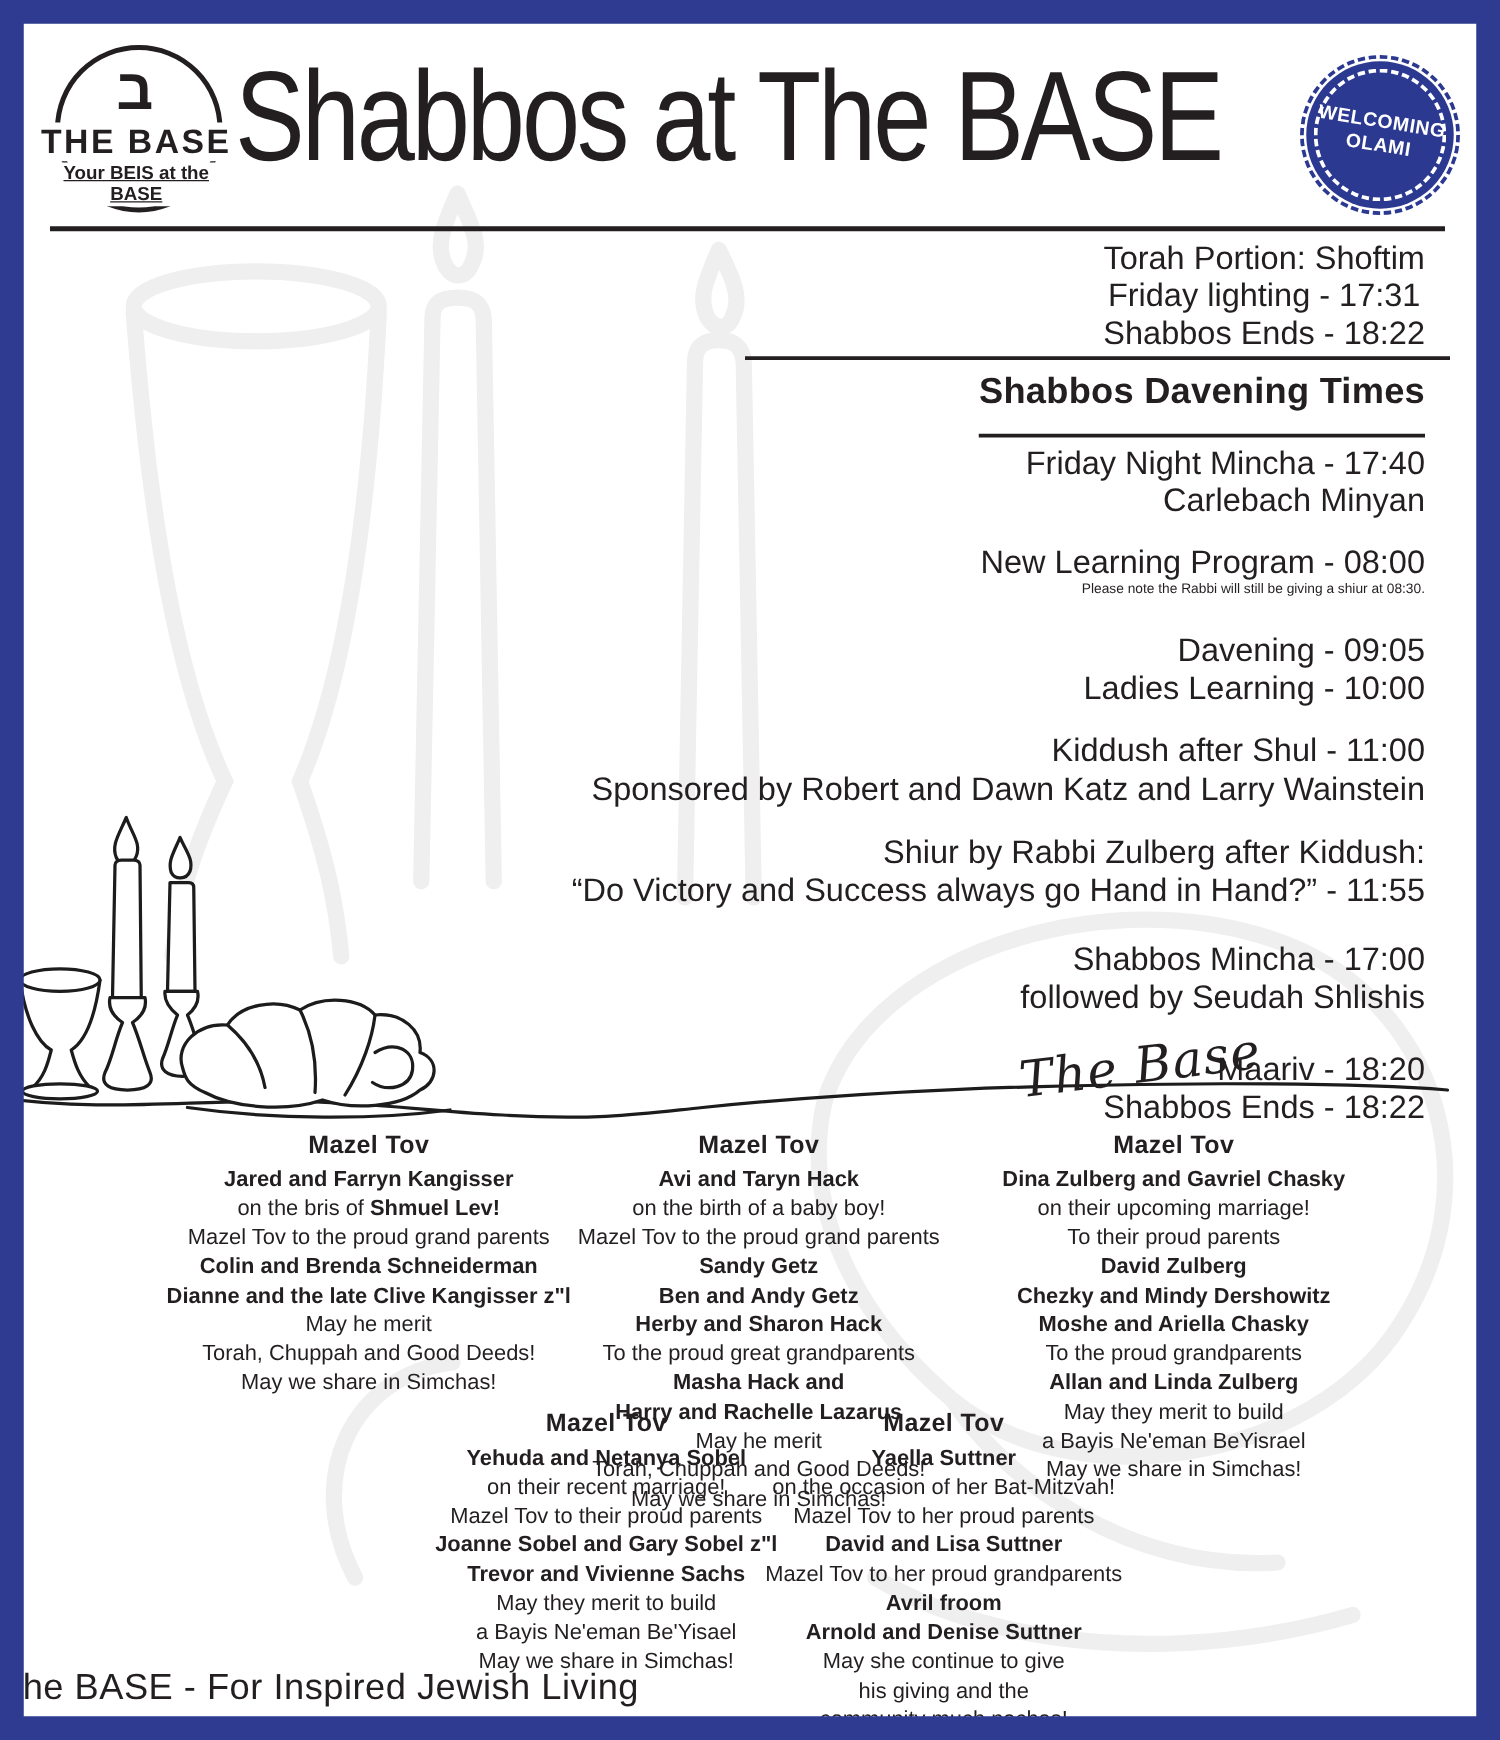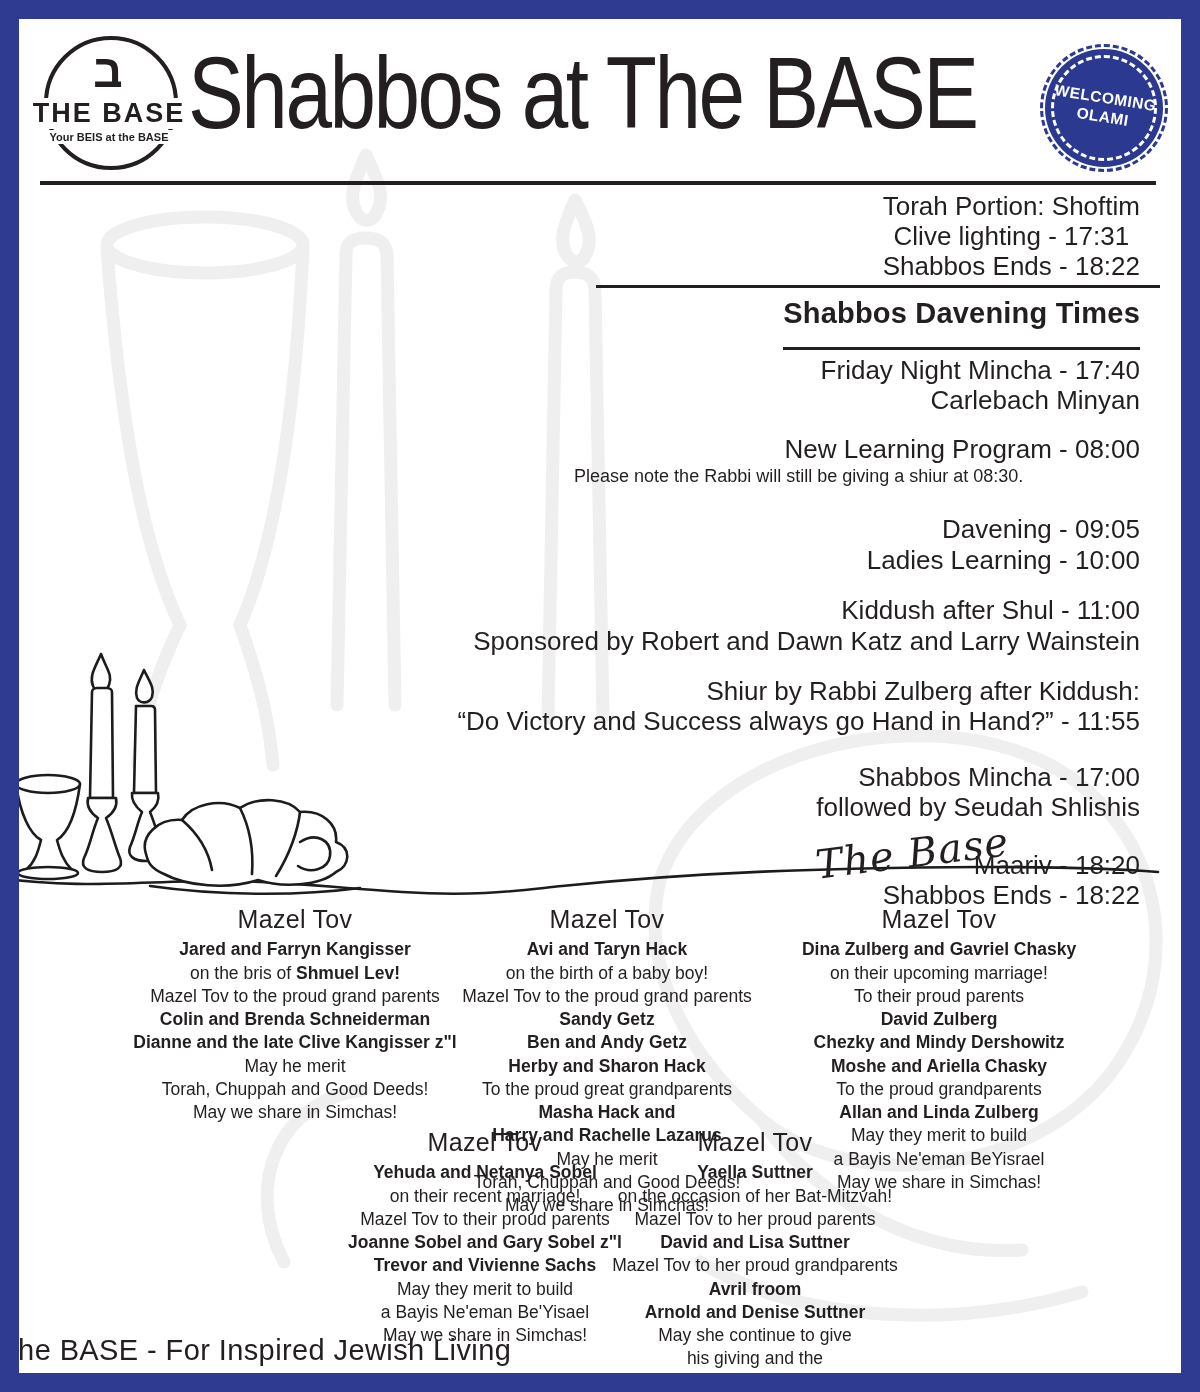--- a/index.html
+++ b/index.html
@@ -10,49 +10,49 @@
   .frame{position:absolute;inset:0;border:19px solid #2e3b90;z-index:50;pointer-events:none;}
   .bg-art,.line-art{position:absolute;z-index:0;}
   .line-art{z-index:1;}
   .content{position:absolute;inset:0;z-index:2;}
 
   
   .logo{position:absolute;left:36px;top:36px;width:144px;height:144px;}
   .logo-circle{position:absolute;left:8px;top:0;width:126px;height:126px;border:4px solid #231f20;border-radius:50%;}
   .logo-bet{position:absolute;left:0;top:12px;width:100%;text-align:center;font-size:46px;font-weight:bold;line-height:1;}
   .logo-name{position:absolute;left:-6px;right:-8px;top:62px;text-align:center;font-size:27px;font-weight:bold;letter-spacing:2px;line-height:1;background:#fff;padding:2px 0;}
-  .logo-tag{position:absolute;left:2px;right:0;top:94px;text-align:center;font-size:11px;font-weight:bold;line-height:1.1;background:#fff;padding:1px 0;}
+  .logo-tag{position:absolute;left:2px;right:0;top:94px;text-align:center;font-size:15px;font-weight:bold;line-height:1.1;background:#fff;padding:1px 0;text-decoration:underline;}
   .title{
     position:absolute;left:188px;top:38px;font-size:102px;line-height:1.08;white-space:nowrap;
     letter-spacing:-3px;transform:scaleX(0.82);transform-origin:0 0;font-weight:normal;
   }
   .badge{position:absolute;left:1040px;top:44px;width:128px;height:128px;}
   .badge-outer{position:absolute;inset:0;border-radius:50%;border:3px dashed #2b3990;}
   .badge-disc{position:absolute;inset:5px;border-radius:50%;background:#2b3990;}
   .badge-ring{position:absolute;inset:11px;border-radius:50%;border:3px dashed #ffffff;}
   .badge-text{position:absolute;inset:0;display:flex;flex-direction:column;align-items:center;justify-content:center;
     color:#fff;font-weight:bold;font-size:15.5px;line-height:1.2;letter-spacing:0.5px;transform:rotate(9deg);}
 
   .rule1{position:absolute;left:40px;top:181px;width:1116px;height:4px;background:#231f20;}
   .rule2{position:absolute;left:596px;top:285px;width:564px;height:3px;background:#231f20;}
 
   
   .info{position:absolute;right:60px;top:192px;text-align:center;font-size:26px;line-height:1.15;white-space:nowrap;}
   .sched{position:absolute;right:60px;top:297px;text-align:right;font-size:26px;line-height:1.17;white-space:nowrap;}
   .sched-heading{display:inline-block;font-size:29px;font-weight:bold;border-bottom:3px solid #231f20;padding-bottom:16px;margin-bottom:5px;letter-spacing:0.2px;}
-  .sched .note{font-size:18px;line-height:1.4;text-align:center;}
+  .sched .note{font-size:11px;line-height:1.4;}
   .gap18{margin-top:18px;} .gap20{margin-top:20px;} .gap25{margin-top:25px;} .gap27{margin-top:27px;}
   b{font-weight:normal;}
 
   .signature{position:absolute;left:815px;top:830px;font-family:"DejaVu Serif",serif;font-style:italic;
     font-size:40px;transform:rotate(-7deg);z-index:3;letter-spacing:1px;}
 
   
   .mt{position:absolute;width:334px;text-align:center;font-size:17.5px;line-height:1.33;z-index:2;}
-  .mt-title{font-size:25px;font-weight:normal;letter-spacing:0.3px;margin-bottom:2px;}
+  .mt-title{font-size:20px;font-weight:bold;letter-spacing:0.3px;margin-bottom:2px;}
   .mt .b, .mt-line.b{font-weight:bold;}
   #mt0{left:128px;top:903px;}
   #mt1{left:440px;top:903px;}
   #mt2{left:772px;top:903px;}
   #mt3{left:318px;top:1126px;}
   #mt4{left:588px;top:1126px;}
 
   .footer{position:absolute;left:0;right:0;top:1334px;font-size:29px;letter-spacing:0.4px;z-index:2;}
 </style>
 </head>
@@ -127,21 +127,21 @@
       <div class="badge-text">
         <span>WELCOMING</span>
         <span>OLAMI</span>
       </div>
     </div>
 
     <div class="rule1"></div>
 
     <div class="info">
       <div>Torah Portion: Shoftim</div>
-      <div><span>Clive lighting - </span><b>17:31</b></div>
+      <div><span>Friday lighting - </span><b>17:31</b></div>
       <div><span>Shabbos Ends - </span><b>18:22</b></div>
     </div>
 
     <div class="rule2"></div>
 
     <div class="sched">
       <div><span class="sched-heading">Shabbos Davening Times</span></div>
       <div><span>Friday Night Mincha - </span><b>17:40</b></div>
       <div>Carlebach Minyan</div>
 

